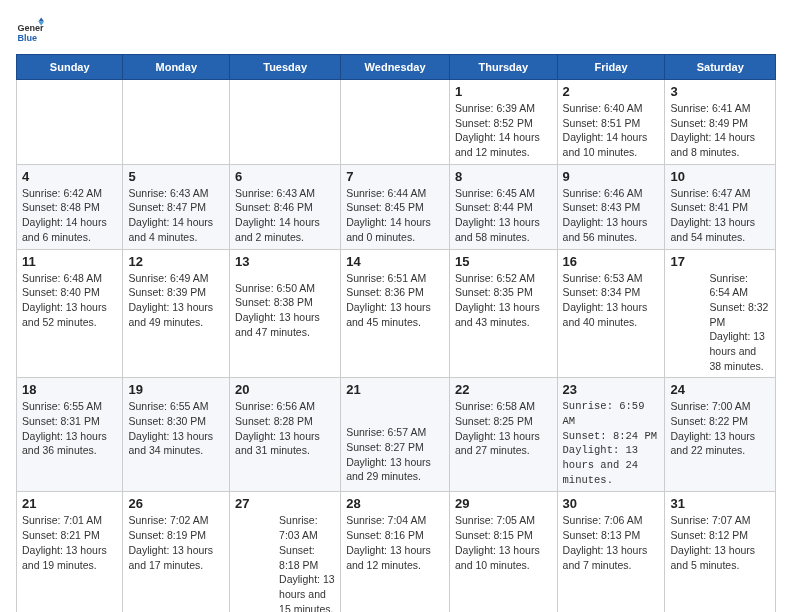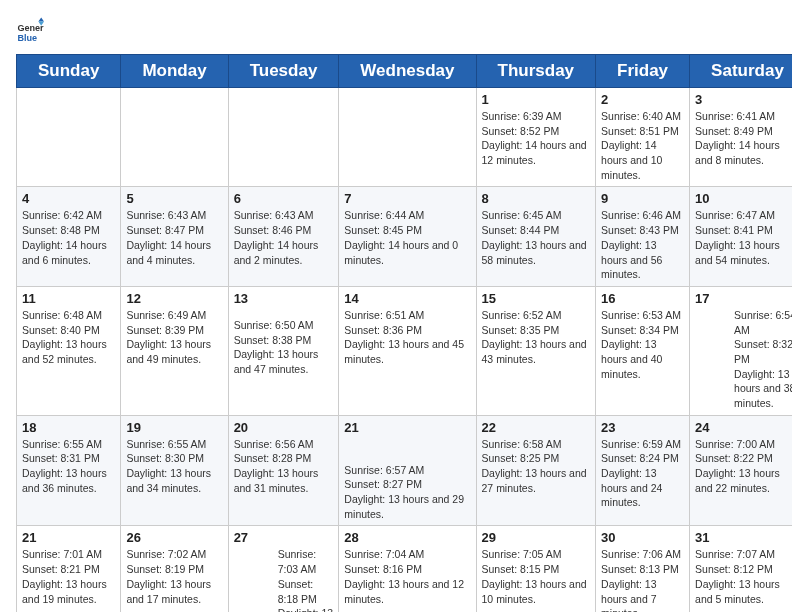--- a/index.html
+++ b/index.html
@@ -46,23 +46,23 @@
       color: #444;
     }
     table {
       width: 100%;
       border-collapse: collapse;
       font-size: 11px;
     }
     th {
       background-color: #2563b0;
       color: #fff;
-      text-align: left;
-      padding: 6px 21px;
-      font-size: 17px;
+      text-align: center;
+      padding: 6px 7px;
+      font-size: 11px;
       font-weight: bold;
       border: 1px solid #1a4a8a;
     }
     td {
       border: 1px solid #ccc;
       vertical-align: top;
       padding: 4px 5px;
       width: 113px;
       min-height: 70px;
       background: #fff;
@@ -260,21 +260,21 @@
 Daylight: 13 hours and 29 minutes.</div>
         </td>
         <td>
           <span class="day-num">22</span>
           <div class="day-info" style="white-space: pre-line;">Sunrise: 6:58 AM
 Sunset: 8:25 PM
 Daylight: 13 hours and 27 minutes.</div>
         </td>
         <td>
           <span class="day-num">23</span>
-          <div class="day-info" style="white-space: pre-line;">Sunrise: 6:59 AM
+          <div class="day-info" style="white-space: pre-line; font-family: Liberation Mono, monospace;">Sunrise: 6:59 AM
 Sunset: 8:24 PM
 Daylight: 13 hours and 24 minutes.</div>
         </td>
         <td>
           <span class="day-num">24</span>
           <div class="day-info" style="white-space: pre-line;">Sunrise: 7:00 AM
 Sunset: 8:22 PM
 Daylight: 13 hours and 22 minutes.</div>
         </td>
       </tr>

